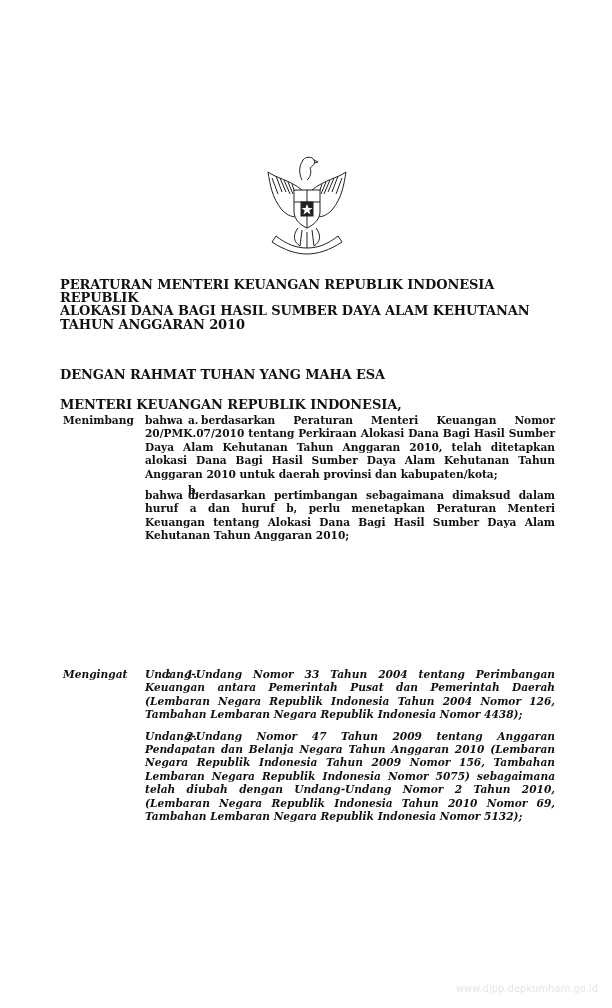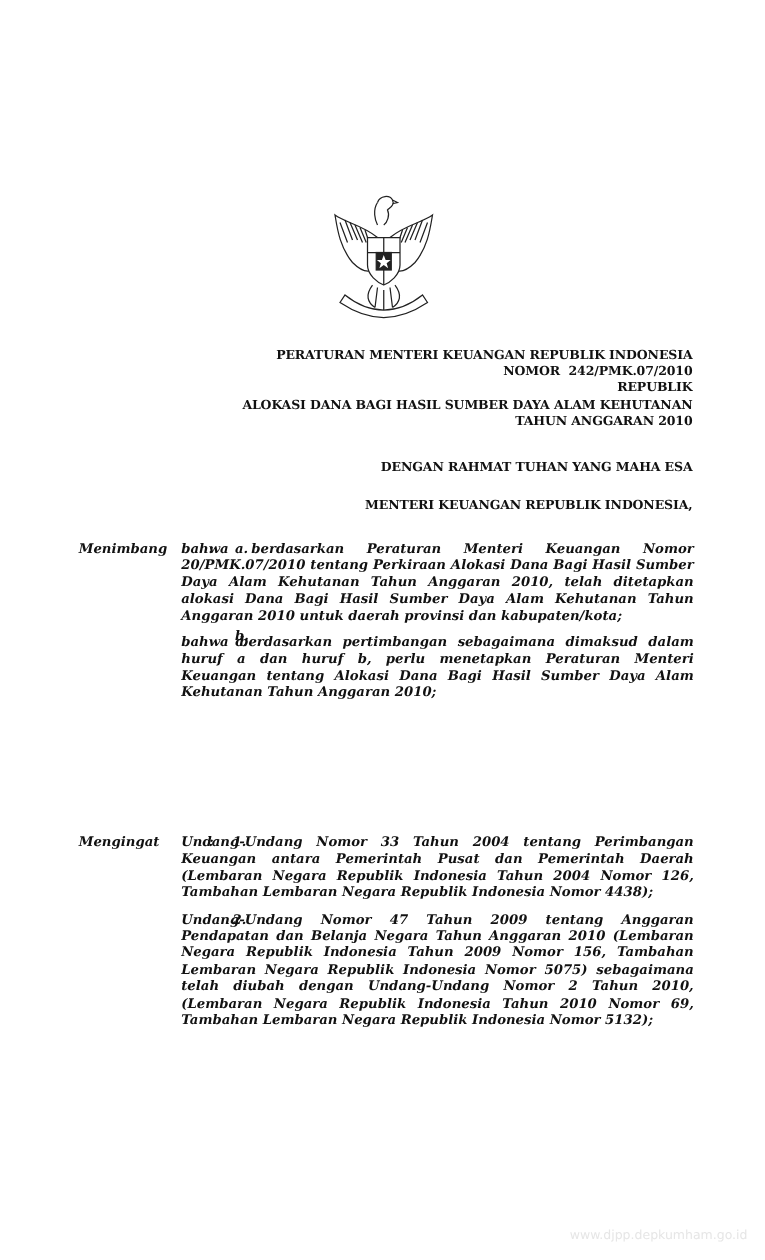--- a/index.html
+++ b/index.html
@@ -1,21 +1,21 @@
 <!DOCTYPE html>
 <html><head>
 <meta charset="utf-8">
 <style>
   html, body { margin:0; padding:0; background:#ffffff; }
   body { width:612px; height:1008px; position:relative; overflow:hidden;
          font-family:"DejaVu Serif","Liberation Serif",serif; color:#111; }
   .page { position:absolute; left:0; top:0; width:612px; height:1008px; }
   .emblem { position:absolute; left:262px; top:150px; width:90px; height:112px; }
-  .heading { position:absolute; left:60px; width:494px; text-align:right;
-             font-weight:bold; font-size:10px; line-height:13.2px; letter-spacing:-0.1px; }
+  .heading { position:absolute; left:60px; width:494px; text-align:left;
+             font-weight:bold; font-size:13px; line-height:13.2px; letter-spacing:-0.1px; }
   .heading div { white-space:nowrap; }
   .section { position:absolute; left:63px; width:492px; font-weight:bold; font-size:10.6px; line-height:13.4px; }
   .label { position:absolute; left:0; top:0; }
   .colon { position:absolute; left:104px; top:0; }
   .item { position:relative; }
   .item .num { position:absolute; }
   .item .body { margin-left:82px; text-align:justify; text-align-last:left; }
   .watermark { position:absolute; right:14px; bottom:14px; font-family:"DejaVu Sans","Liberation Sans",sans-serif;
                font-size:10px; color:#e6e6e6; }
 </style>
@@ -48,30 +48,29 @@
         <line x1="45" y1="40" x2="45" y2="78"></line>
         <line x1="32" y1="52" x2="58" y2="52"></line>
         <rect x="39" y="52" width="12" height="14" fill="#222"></rect>
         <path d="M45 54 L46.5 58 L50.5 58 L47.3 60.5 L48.5 64.5 L45 62 L41.5 64.5 L42.7 60.5 L39.5 58 L43.5 58 Z" fill="#fff" stroke="none"></path>
       </g>
     </svg>
   </div>
 
   <div class="heading" style="top:278px;">
     <div>PERATURAN MENTERI KEUANGAN REPUBLIK INDONESIA</div>
-    <div style="white-space:pre;">NOMOR  242/PMK.07/2010</div>
     <div>REPUBLIK</div>
     <div>ALOKASI DANA BAGI HASIL SUMBER DAYA ALAM KEHUTANAN</div>
     <div>TAHUN ANGGARAN 2010</div>
   </div>
 
   <div class="heading" style="top:398px;">MENTERI KEUANGAN REPUBLIK INDONESIA,</div>
   <div class="heading" style="top:368px;">DENGAN RAHMAT TUHAN YANG MAHA ESA</div>
 
-  <div class="section" style="top:433px;font-style:italic;">
+  <div class="section" style="top:414px;">
     <span class="label">Menimbang</span>
     <span class="colon">:</span>
 
     <div class="item">
       <span class="num" style="left:125px;top:0;">a.</span>
       <div class="body">bahwa berdasarkan Peraturan Menteri Keuangan Nomor 20/PMK.07/2010 tentang Perkiraan Alokasi Dana Bagi Hasil Sumber Daya Alam Kehutanan Tahun Anggaran 2010, telah ditetapkan alokasi Dana Bagi Hasil Sumber Daya Alam Kehutanan Tahun Anggaran 2010 untuk daerah provinsi dan kabupaten/kota;</div>
     </div>
     <div class="item" style="margin-top:8px;">
       <span class="num" style="left:125px;top:-5px;">b.</span>
     </div>

